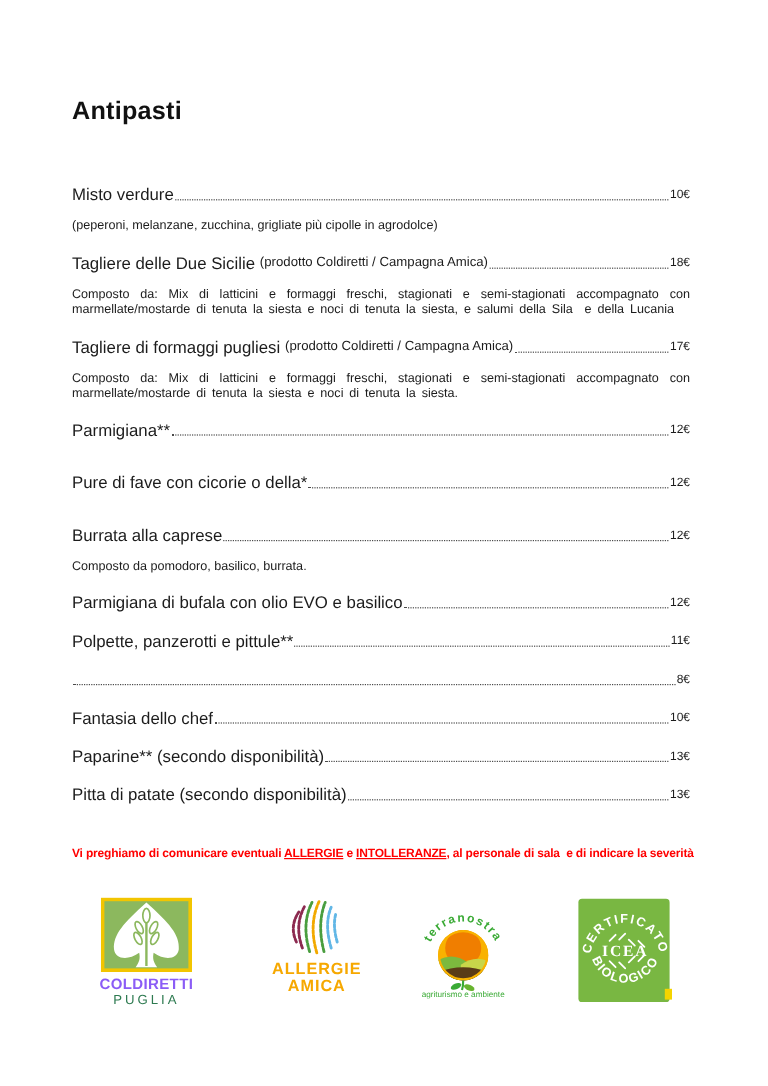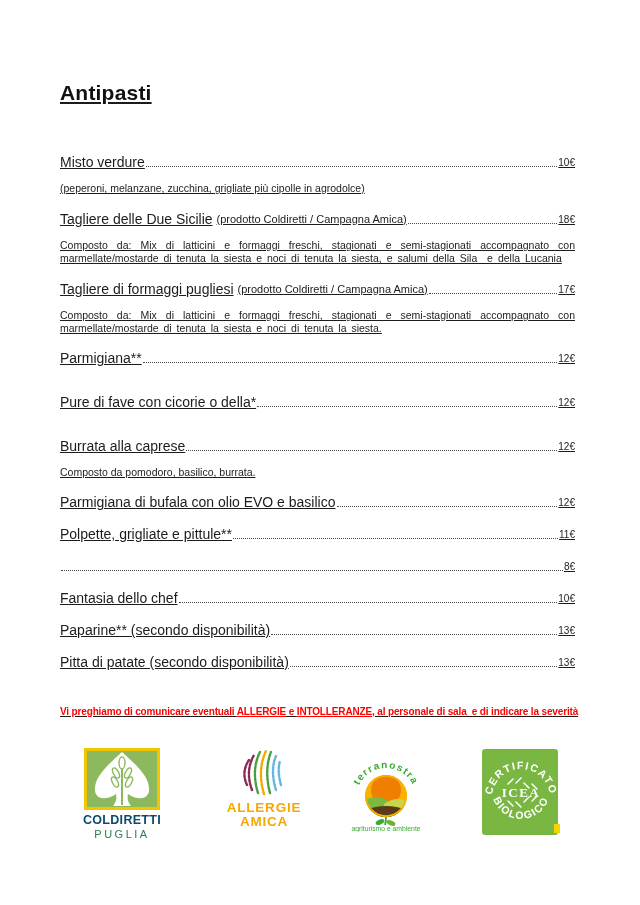--- a/index.html
+++ b/index.html
@@ -10,21 +10,20 @@
     background: #ffffff;
     font-family: "Liberation Sans", sans-serif;
     color: #1c1c1c;
     overflow: hidden;
   }
   .content {
     position: absolute;
     left: 60px;
     top: 0;
     width: 515px;
-    text-decoration: underline;
   }
   .title {
     margin-top: 80px;
     font-size: 21px;
     line-height: 26px;
     font-weight: bold;
     color: #111;
     letter-spacing: 0.2px;
   }
   .menu { margin-top: 0; }
@@ -70,21 +69,21 @@
     margin-top: 31px;
     height: 100px;
   }
   .logo { position: absolute; top: 0; text-align: center; }
   .logo svg { display: block; margin: 0 auto; }
   .logo-coldiretti { left: 0px;   width: 124px; }
   .logo-campagna   { left: 148px; width: 112px; }
   .logo-terra      { left: 278px; width: 96px;  }
   .logo-icea       { left: 421px; width: 80px;  }
   .coldiretti-label {
-    margin-top: 3px; font-size: 12.5px; font-weight: bold; color: #0c4a6e; letter-spacing: 0.3px;
+    margin-top: 3px; font-size: 12.5px; font-weight: bold; color: #8b5cf6; letter-spacing: 0.3px;
   }
   .coldiretti-sub {
     margin-top: 1px; font-size: 11px; color: #2d7a50; letter-spacing: 2.5px;
   }
   .campagna-label {
     margin-top: 3px; font-size: 13.5px; line-height: 14px; font-weight: bold;
     color: #f6a800; letter-spacing: 0.8px;
   }
 </style>
 </head>
@@ -161,21 +160,21 @@
       <span class="dish-name">Parmigiana di bufala con olio EVO e basilico</span>
 
       <span class="leader"></span>
       <span class="price">12€</span>
     </div>
 
   </div>
 
   <div class="item-block gap-sm">
     <div class="menu-row">
-      <span class="dish-name">Polpette, grigliate e pittule**</span>
+      <span class="dish-name">Polpette, panzerotti e pittule**</span>
 
       <span class="leader"></span>
       <span class="price">11€</span>
     </div>
 
   </div>
 
   <div class="item-block gap-sm">
     <div class="menu-row">
 

